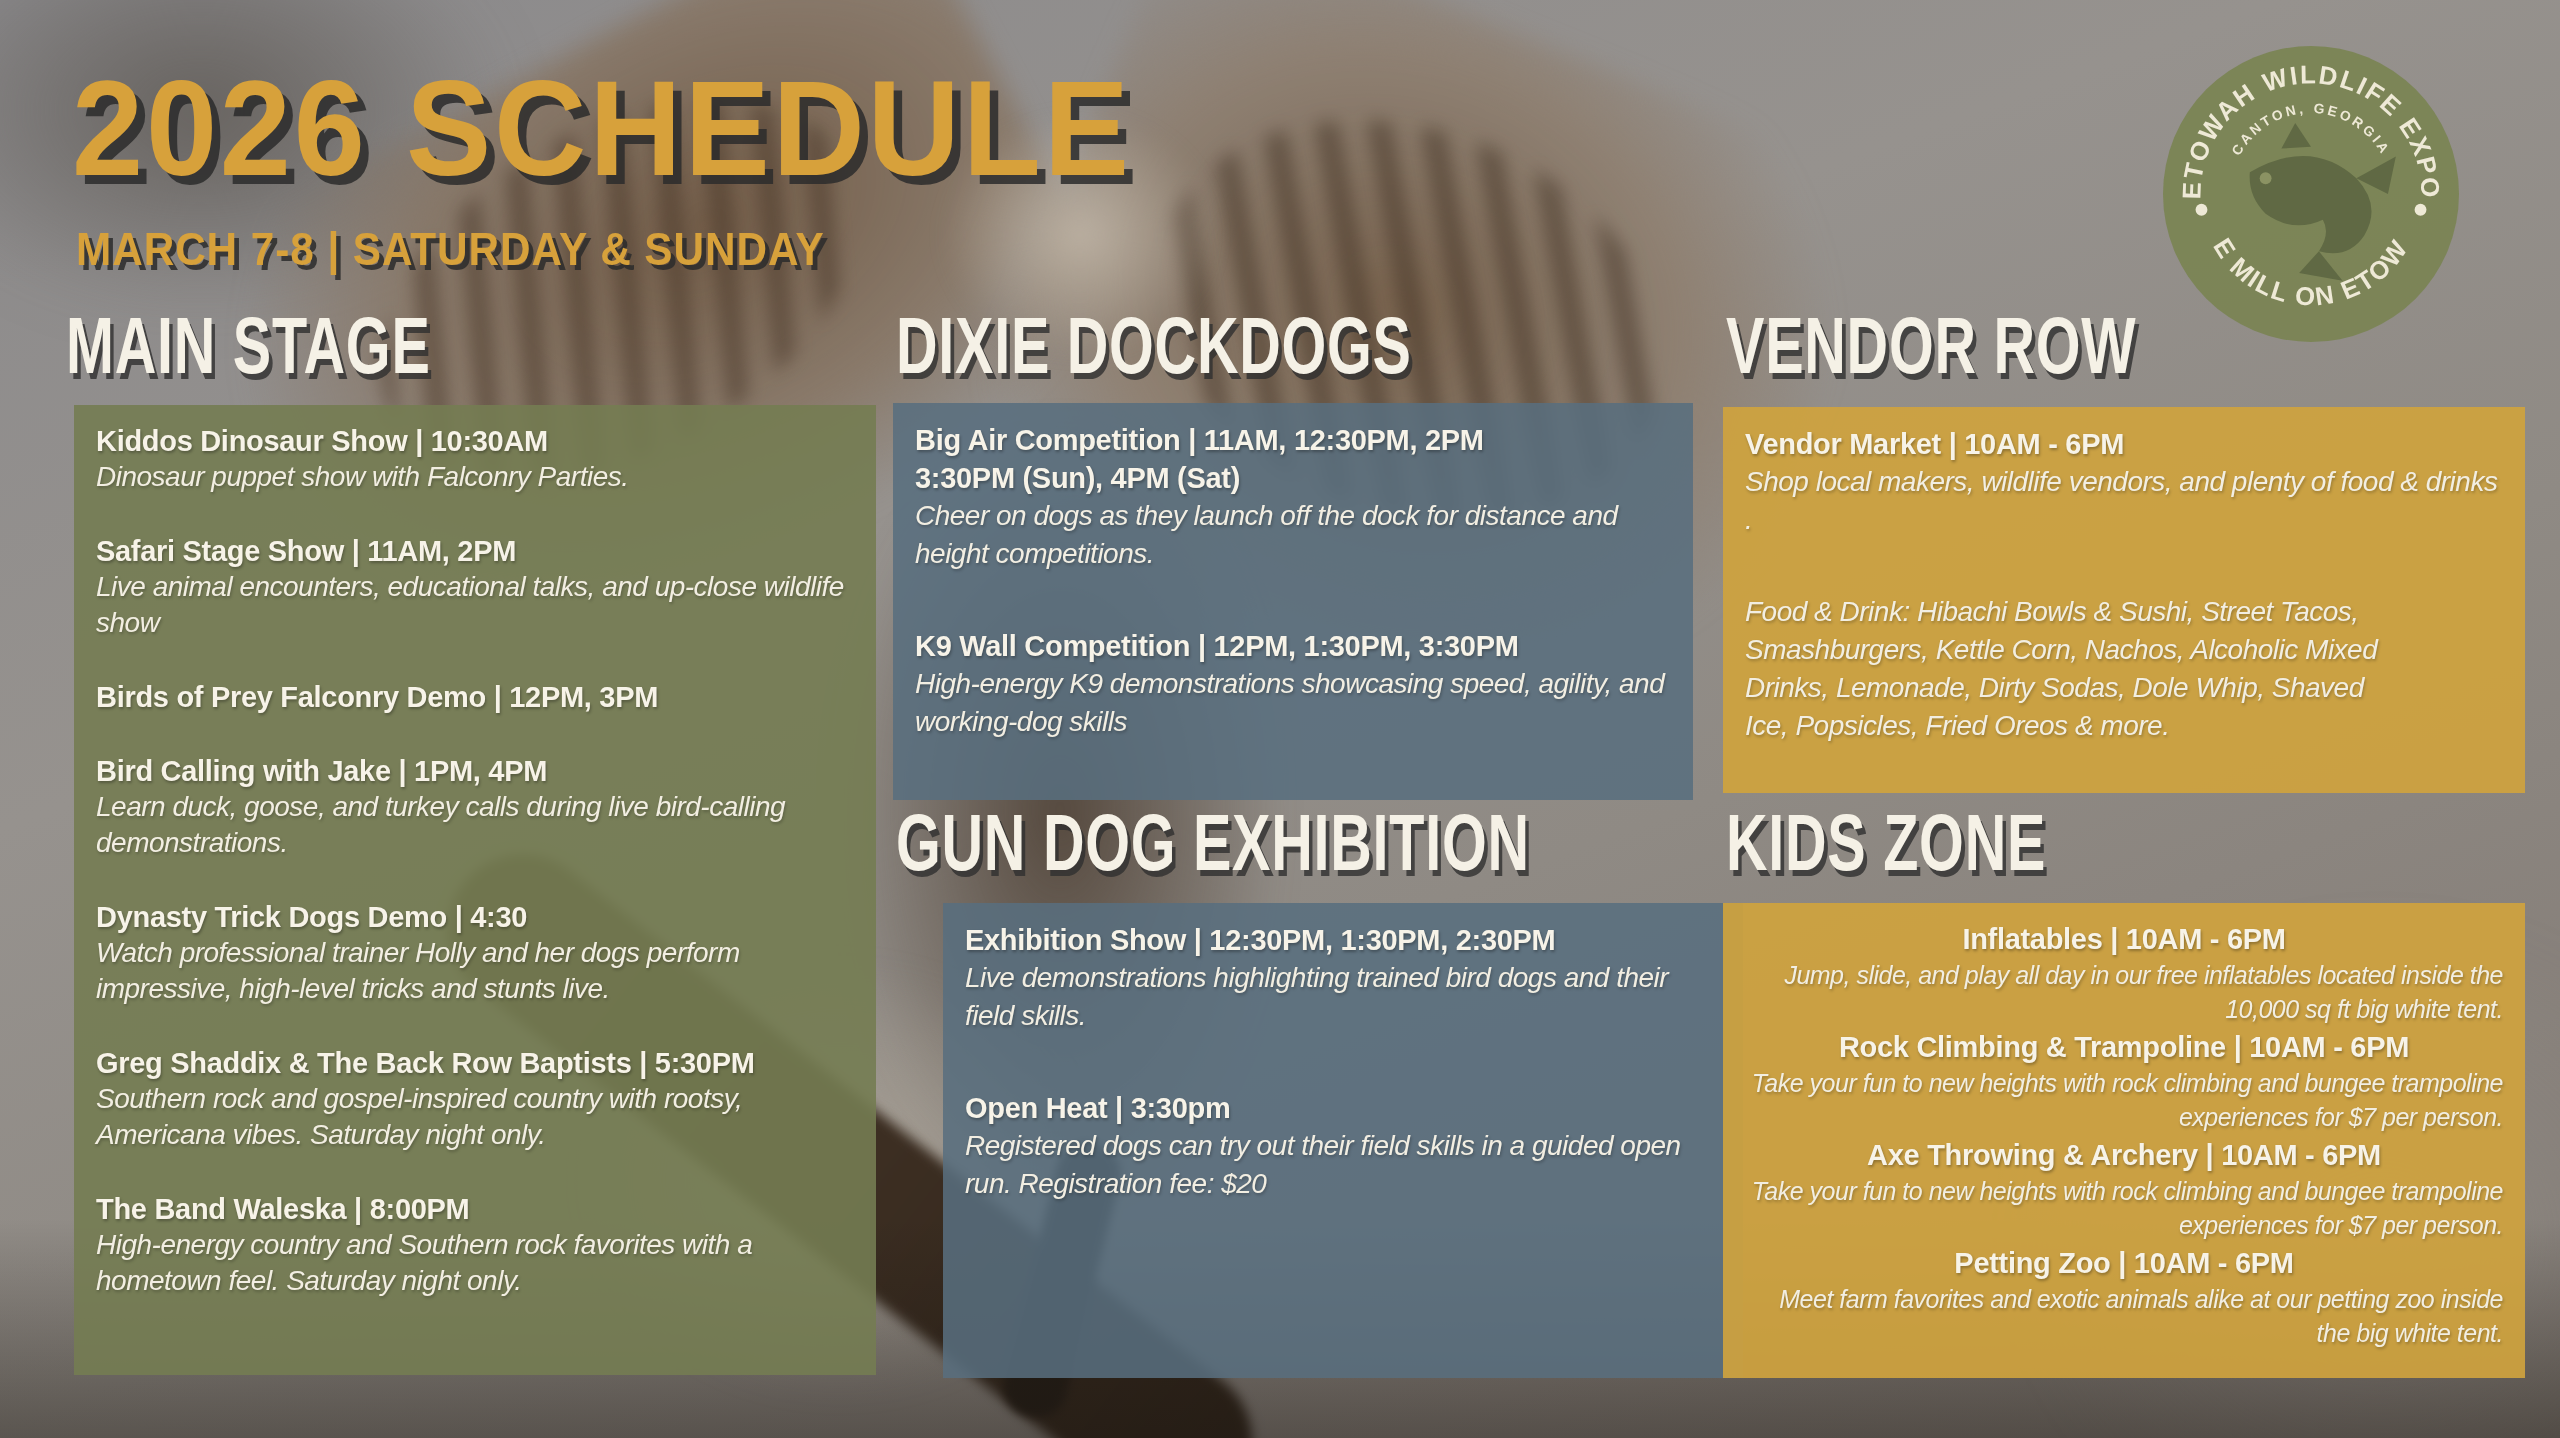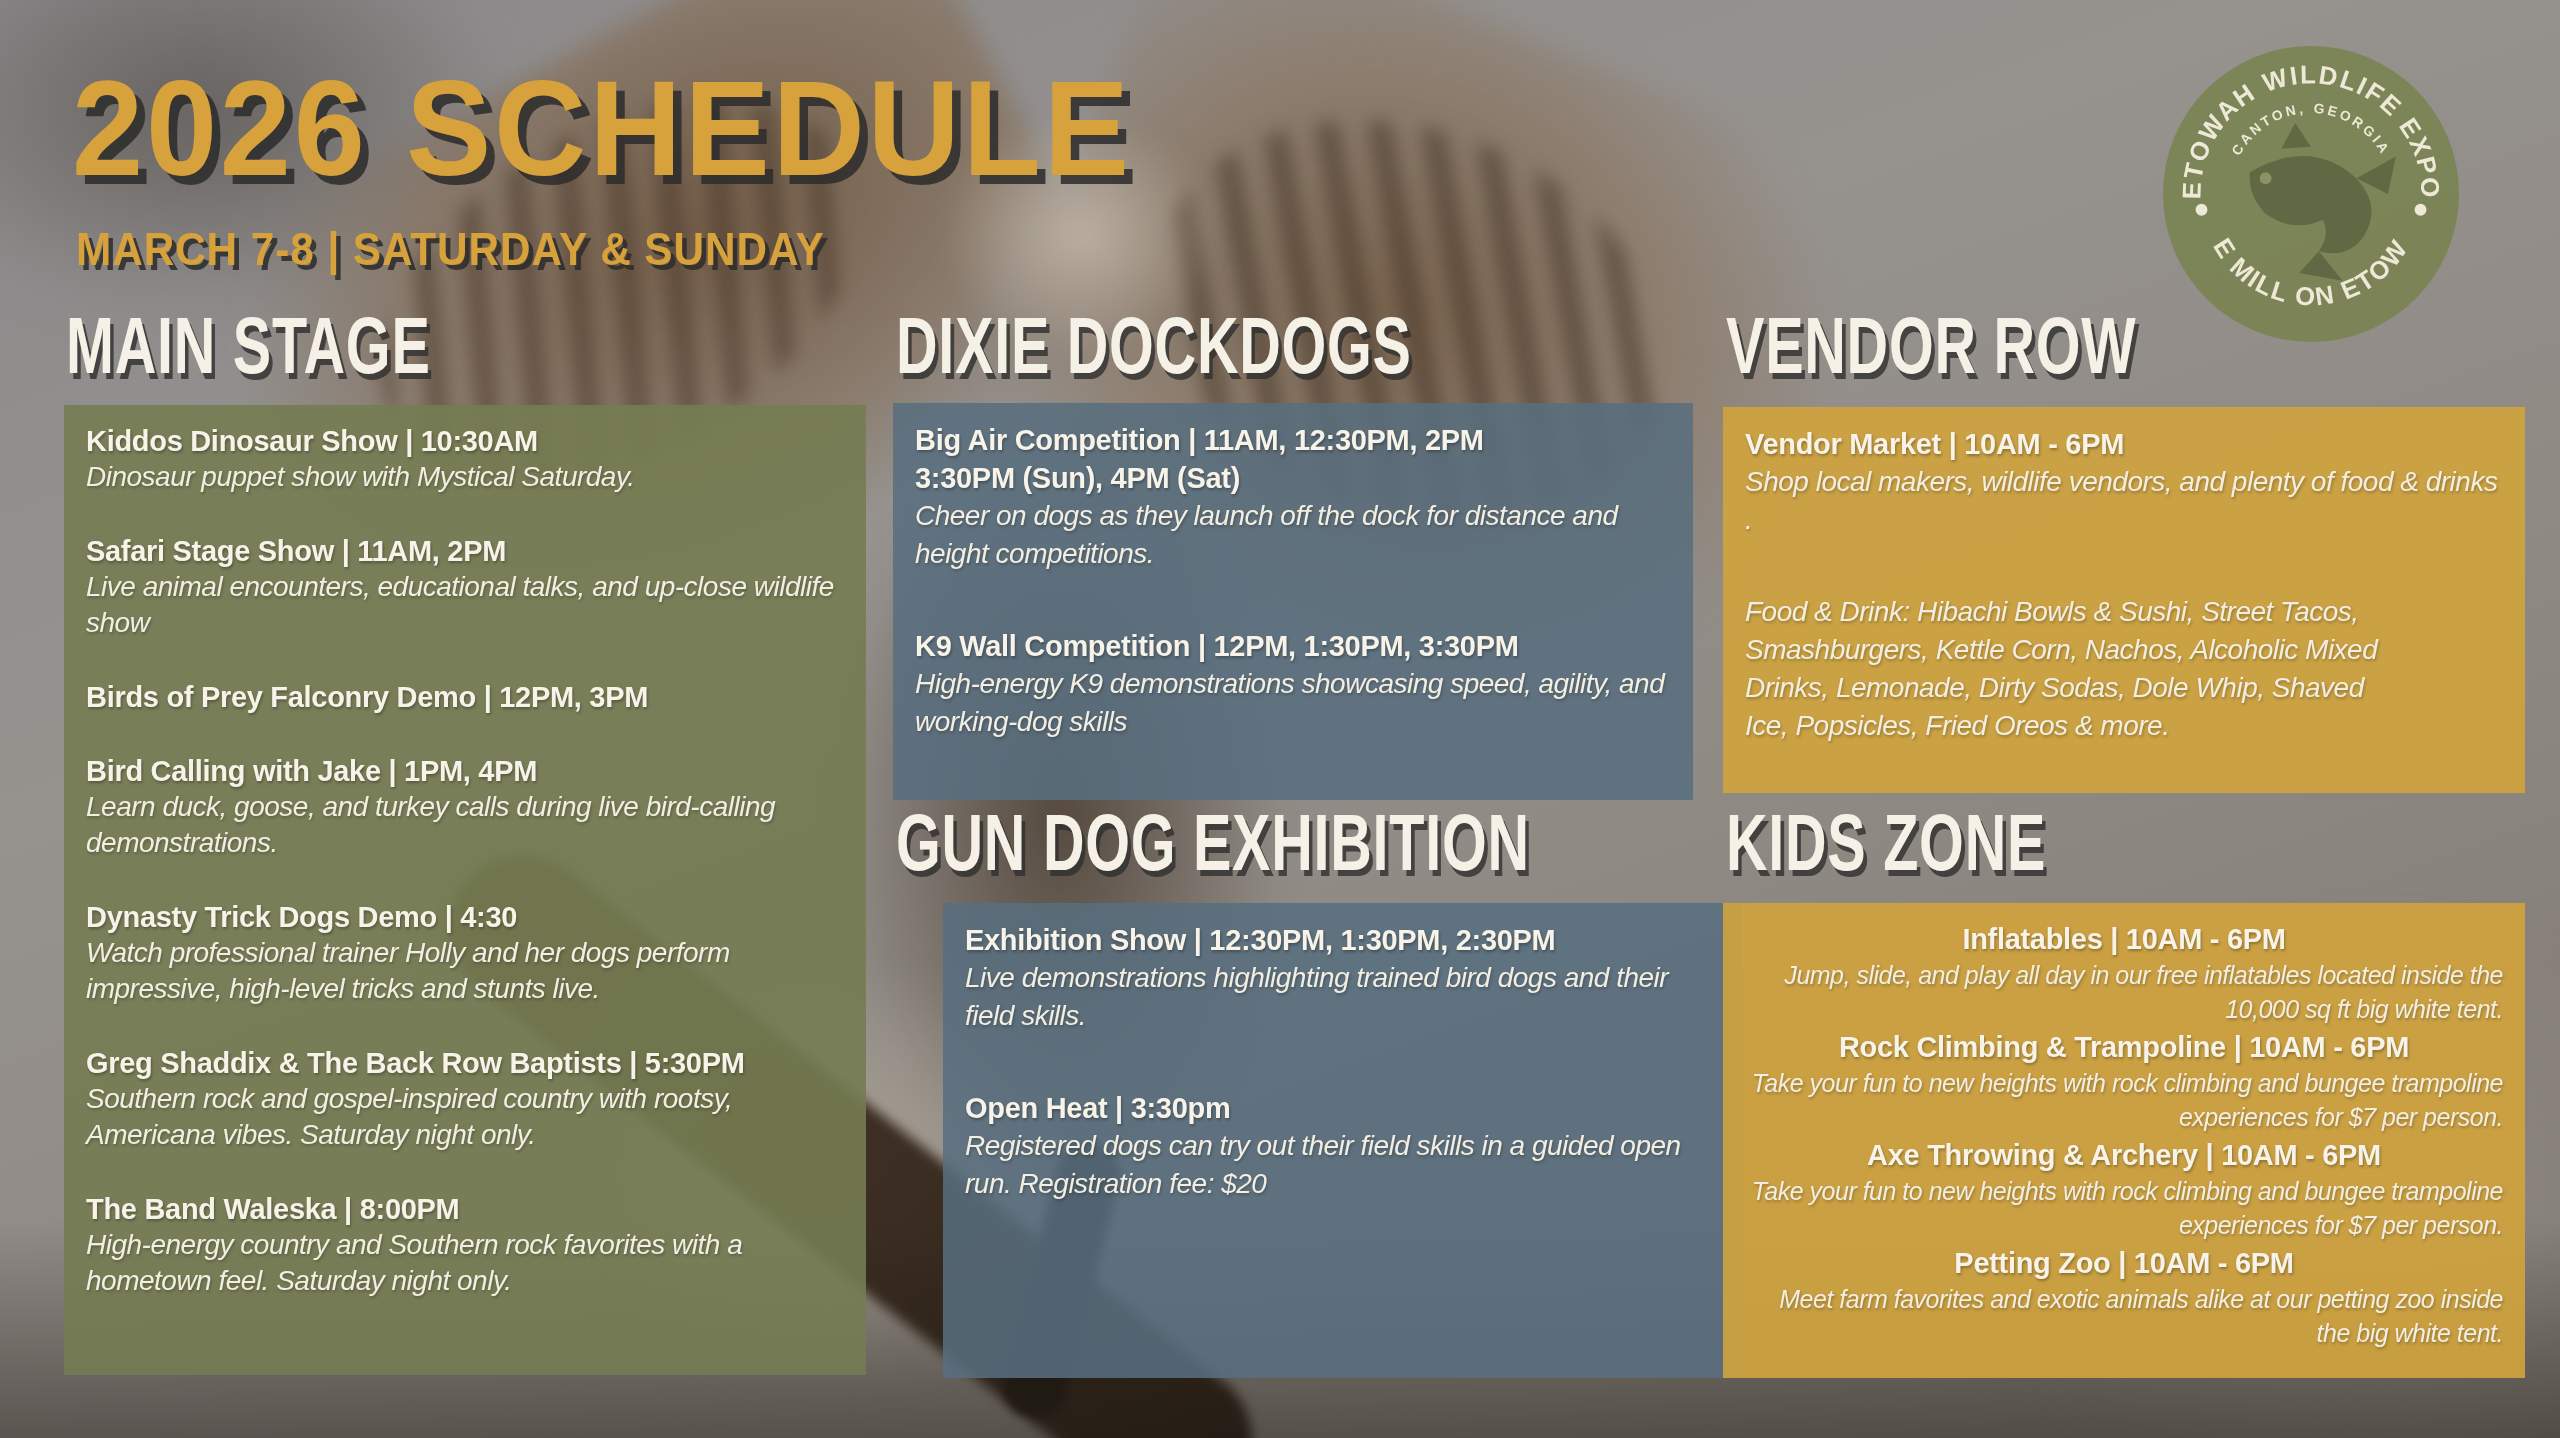--- a/index.html
+++ b/index.html
@@ -56,21 +56,21 @@
     color:#f5f1e6;white-space:nowrap;transform:scaleX(.72);transform-origin:left top;
     text-shadow:5px 6px 0 rgba(48,48,48,.8);
   }
   .h-main{left:66px;top:306px;}
   .h-dixie{left:896px;top:306px;}
   .h-vendor{left:1726px;top:306px;}
   .h-gundog{left:896px;top:803px;}
   .h-kids{left:1726px;top:803px;}
   
   .panel{position:absolute;box-sizing:border-box;padding:18px 22px;overflow:hidden;}
-  .p-main  {left:64px;  top:405px;width:802px;height:970px;background:rgba(116,124,82,.9);}
+  .p-main  {left:74px;  top:405px;width:802px;height:970px;background:rgba(116,124,82,.9);}
   .p-dixie {left:893px; top:403px;width:800px;height:397px;background:rgba(88,110,126,.87);}
   .p-vendor{left:1723px;top:407px;width:802px;height:386px;background:rgba(207,163,62,.92);}
   .p-gundog{left:943px; top:903px;width:800px;height:475px;background:rgba(88,110,126,.87);}
   .p-kids  {left:1723px;top:903px;width:802px;height:475px;background:rgba(207,163,62,.92);}
   .etitle{
     font-weight:700;color:#f7f3e8;font-size:29px;line-height:38px;letter-spacing:-.3px;
     white-space:pre-line;text-shadow:1px 2px 3px rgba(0,0,0,.3);
   }
   .edesc{
     font-style:italic;color:#f2eee2;font-size:28px;line-height:38px;letter-spacing:-.5px;
@@ -142,21 +142,21 @@
 
   <h2 class="sec-h h-main">MAIN STAGE</h2>
   <h2 class="sec-h h-dixie">DIXIE DOCKDOGS</h2>
   <h2 class="sec-h h-vendor">VENDOR ROW</h2>
   <h2 class="sec-h h-gundog">GUN DOG EXHIBITION</h2>
   <h2 class="sec-h h-kids">KIDS ZONE</h2>
 
   <div class="panel p-main">
     <div class="event">
       <div class="etitle">Kiddos Dinosaur Show | 10:30AM</div>
-      <div class="edesc">Dinosaur puppet show with Mystical Saturday.</div>
+      <div class="edesc">Dinosaur puppet show with Falconry Parties.</div>
     </div>
     <div class="event">
       <div class="etitle">Safari Stage Show | 11AM, 2PM</div>
       <div class="edesc">Live animal encounters, educational talks, and up-close wildlife show</div>
     </div>
     <div class="event">
       <div class="etitle">Birds of Prey Falconry Demo | 12PM, 3PM</div>
     </div>
     <div class="event">
       <div class="etitle">Bird Calling with Jake | 1PM, 4PM</div>

